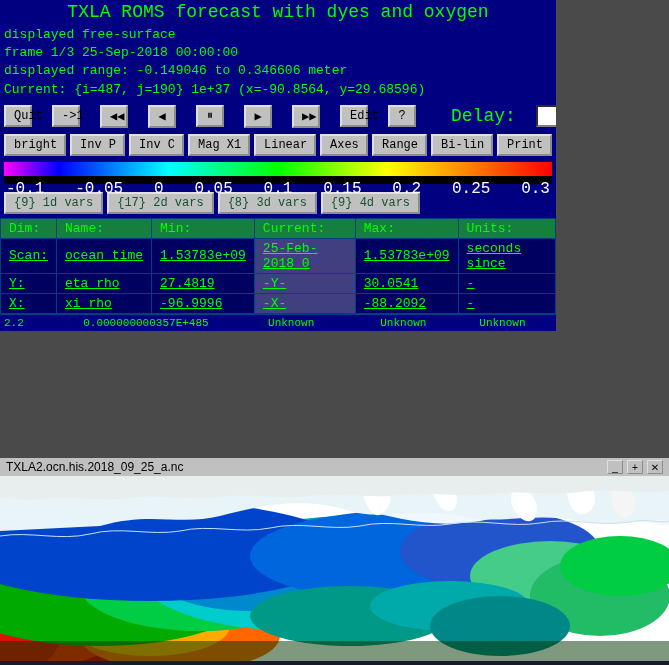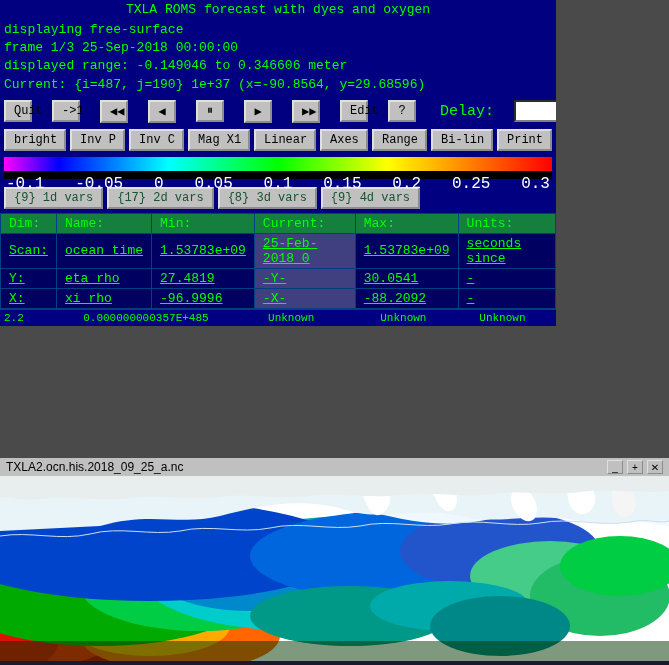--- a/index.html
+++ b/index.html
@@ -14,21 +14,21 @@
     .main-panel {
       background: #000080;
       width: 556px;
       color: #00ff00;
     }
     .title-bar {
       background: #000080;
       color: #00ff00;
       text-align: center;
       padding: 2px 0;
-      font-size: 13px;
+      font-size: 18px;
     }
     .info-text {
       padding: 2px 4px;
       color: #00ff00;
       font-size: 13px;
       line-height: 1.4;
     }
     .toolbar {
       display: flex;
       align-items: center;
@@ -43,22 +43,22 @@
       padding: 2px 8px;
       font-family: 'Courier New', monospace;
       font-size: 12px;
       cursor: pointer;
       min-width: 28px;
       text-align: center;
       white-space: nowrap;
     }
     .delay-label {
       color: #00ff00;
-      font-size: 15px;
-      margin-left: 4px;
+      font-size: 18px;
+      margin-left: 15px;
     }
     .delay-input {
       background: #ffffff;
       border: 2px inset #808080;
       width: 50px;
       height: 22px;
     }
     .toolbar2 {
       display: flex;
       align-items: center;
@@ -202,21 +202,21 @@
 <div class="layout-wrapper">
   <div class="top-section">
 
     <div class="main-panel">
 
       <div class="title-bar">
         <span>TXLA ROMS forecast with dyes and oxygen</span>
       </div>
 
       <div class="info-text">
-        <div>displaying free-surface</div>
+        <div>displayed free-surface</div>
         <div>frame 1/3  25-Sep-2018 00:00:00</div>
         <div>displayed range: -0.149046 to 0.346606 meter</div>
         <div>Current: {i=487, j=190} 1e+37 (x=-90.8564, y=29.68596)</div>
       </div>
 
       <div class="toolbar">
         <button class="btn">Quit</button>
         <button class="btn">-&gt;1</button>
         <button class="btn">◀◀</button>
         <button class="btn">◀</button>

